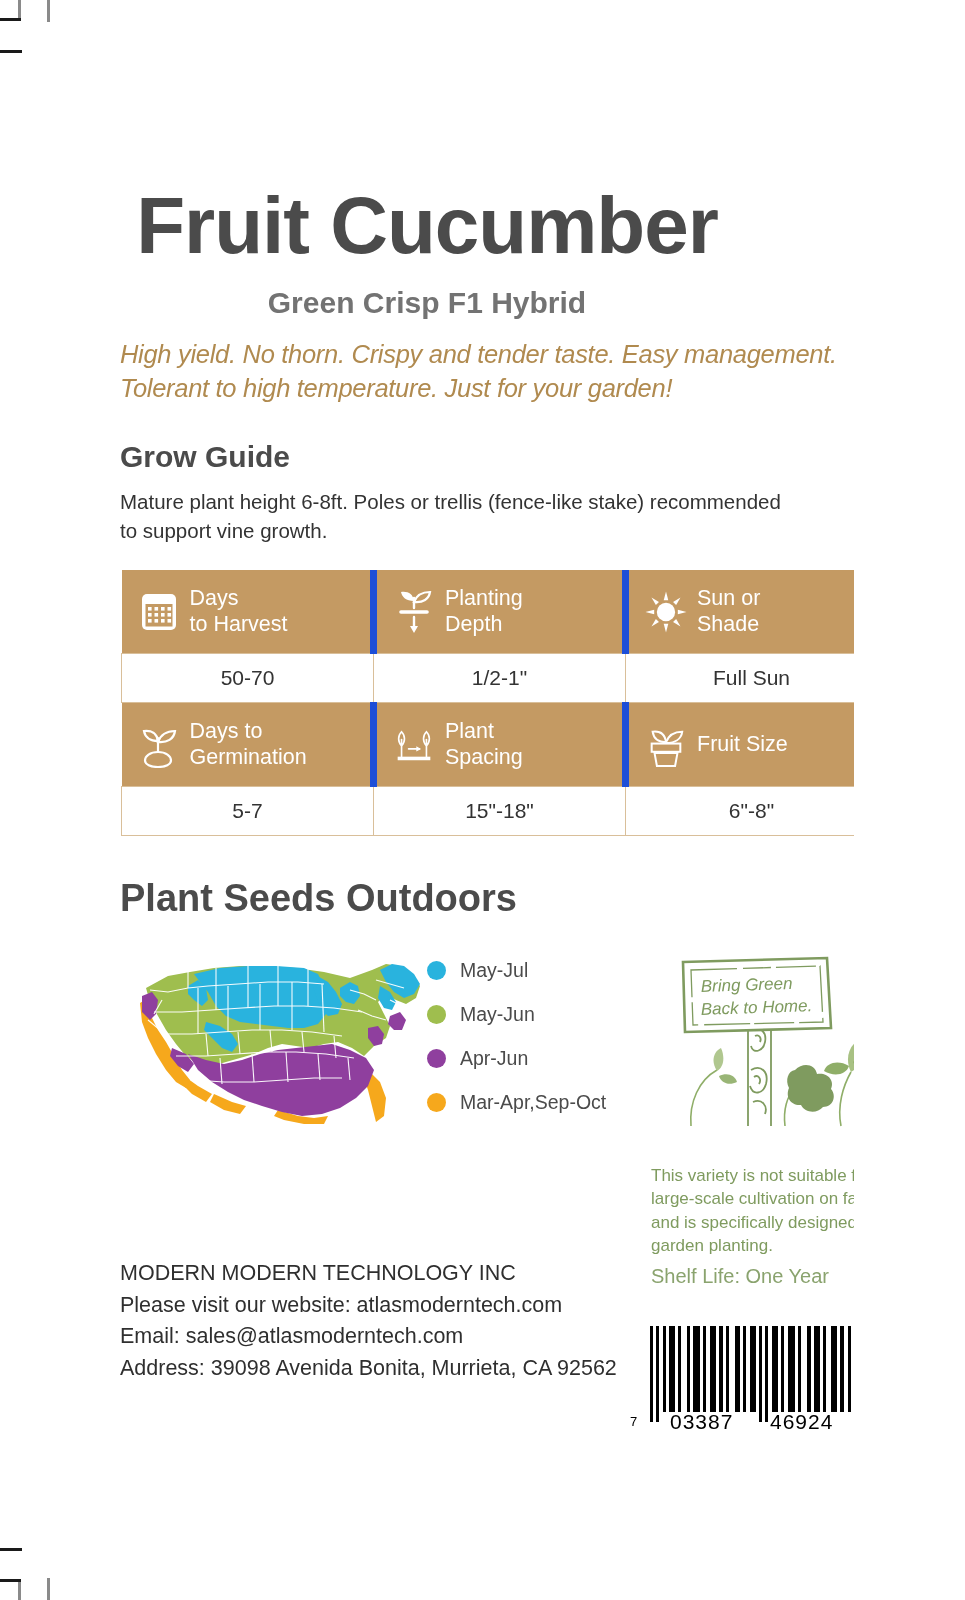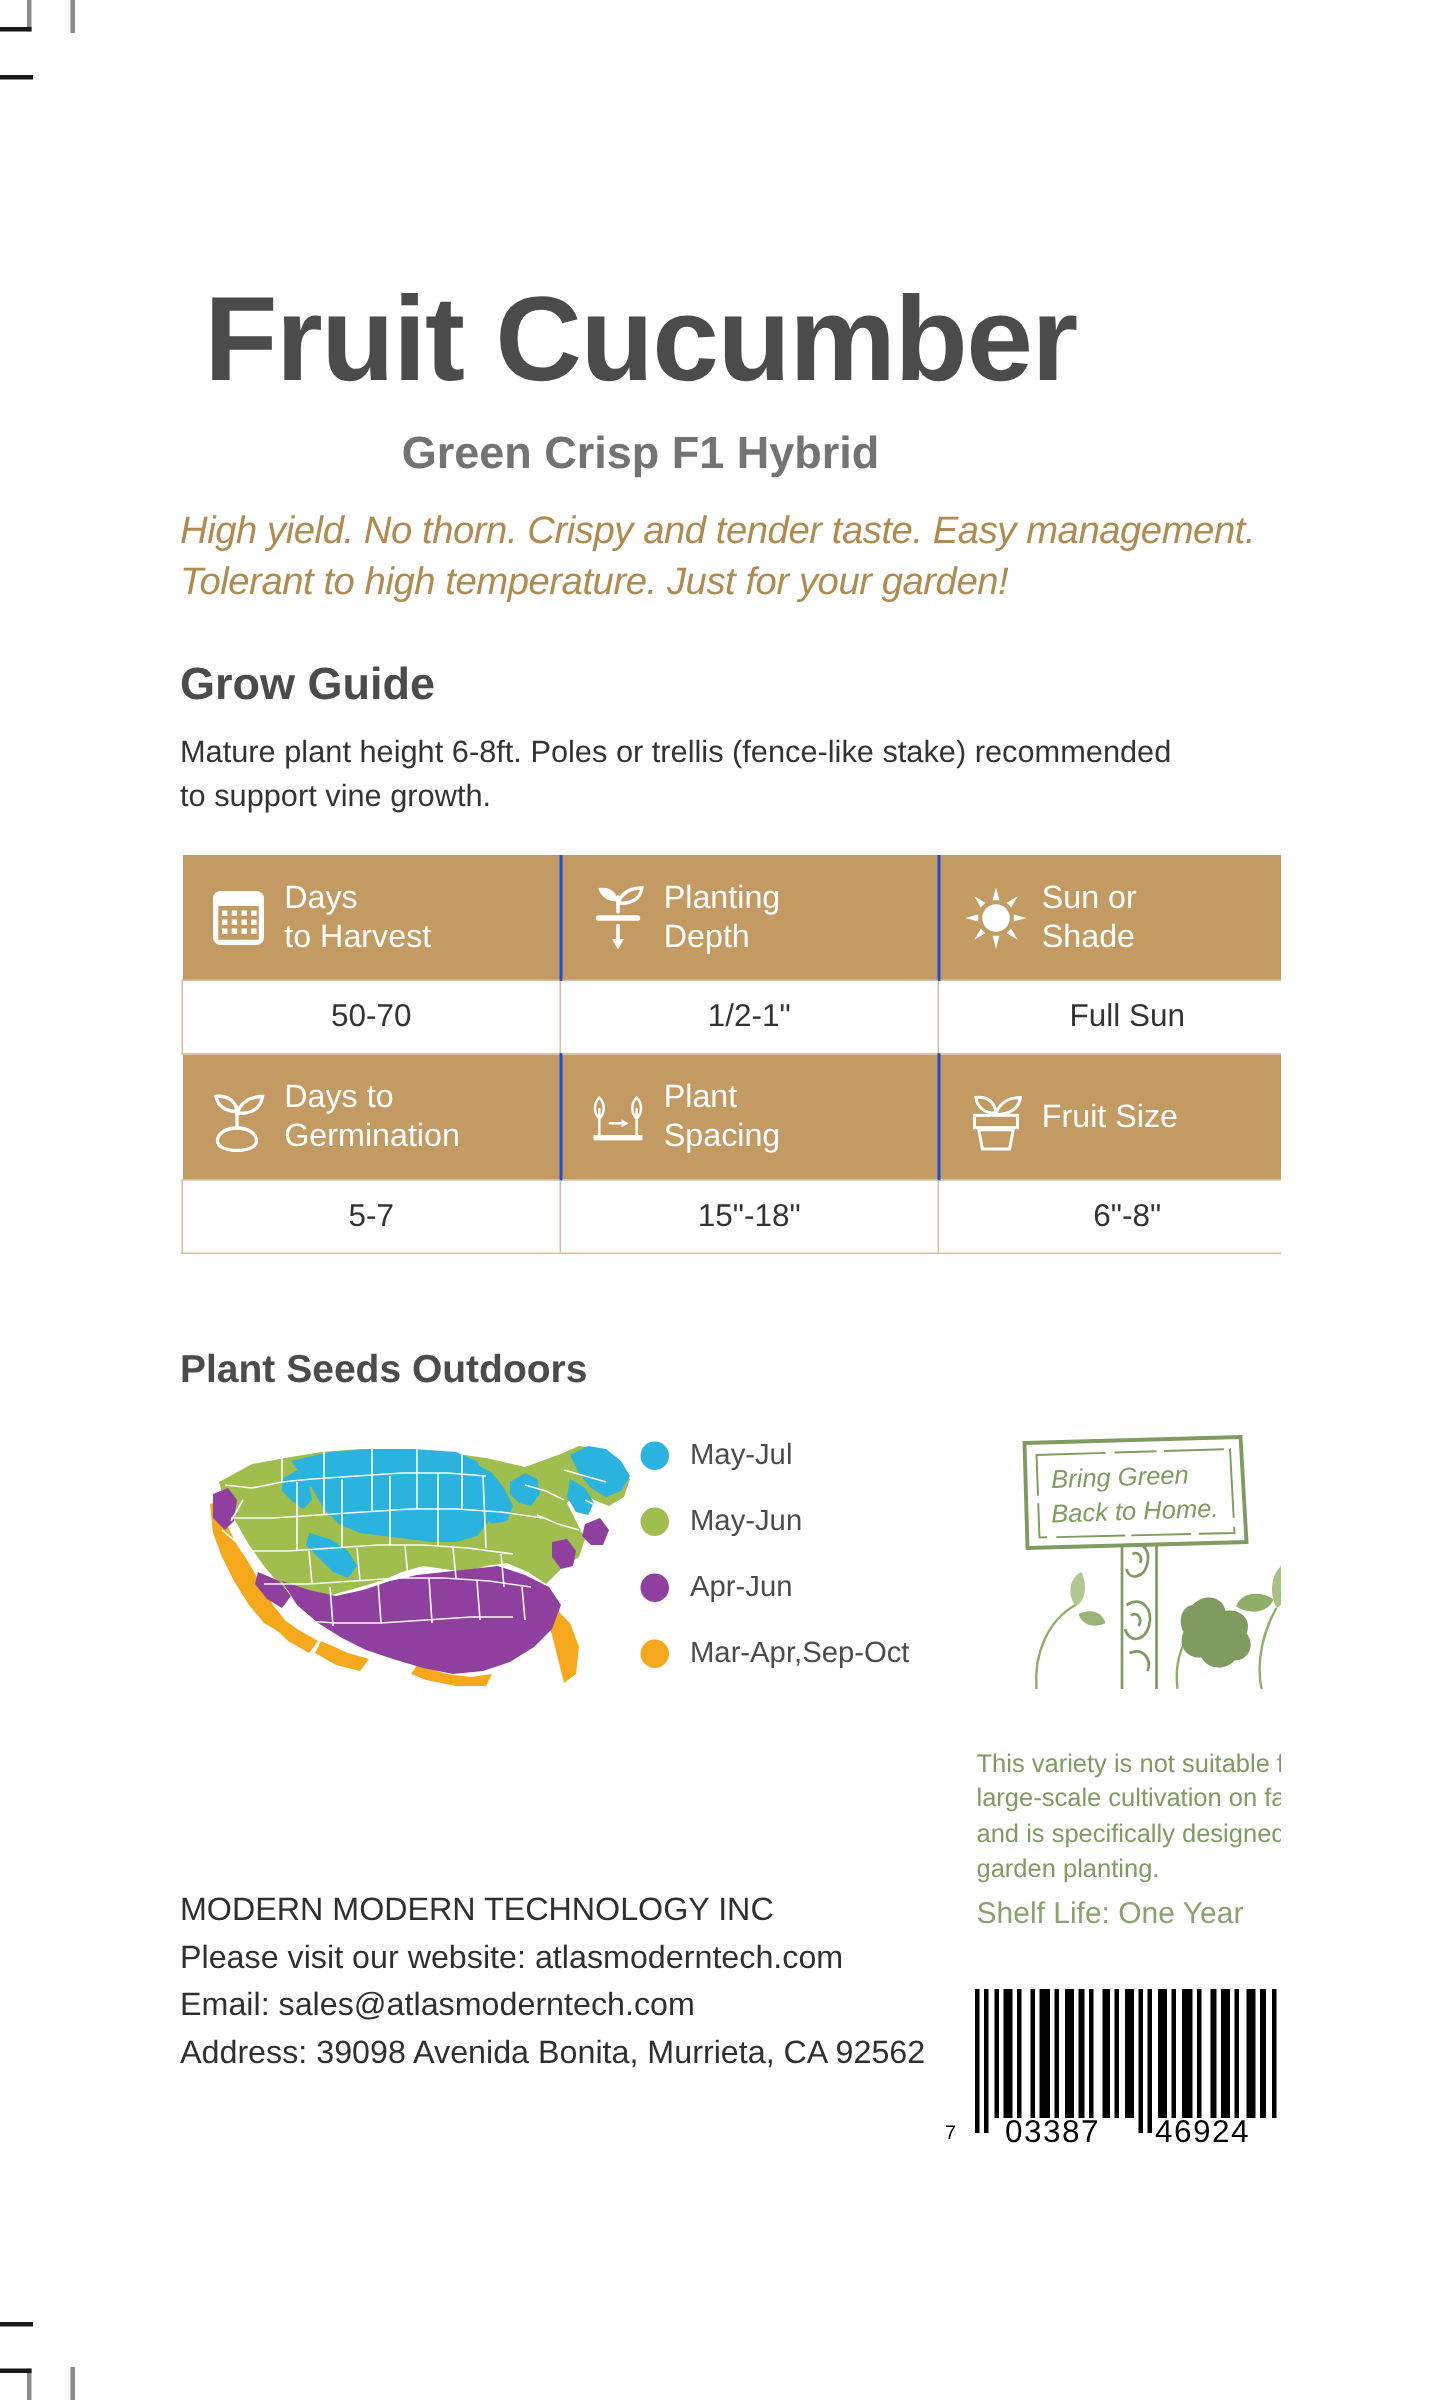--- a/index.html
+++ b/index.html
@@ -59,21 +59,21 @@
     line-height: 1.33;
     letter-spacing: -0.3px;
   }
   .section-head {
     position: absolute;
     font-size: 30px;
     font-weight: bold;
     color: #4b4b4b;
   }
   #grow-guide-head { left: 120px; top: 440px; }
-  #plant-outdoors-head { left: 120px; top: 897px; font-size: 26px; }
+  #plant-outdoors-head { left: 120px; top: 877px; font-size: 38px; }
 
   .grow-note {
     position: absolute;
     left: 120px;
     top: 488px;
     width: 680px;
     font-size: 20.5px;
     color: #333333;
     line-height: 1.4;
   }
@@ -87,21 +87,21 @@
     border-collapse: collapse;
     table-layout: fixed;
   }
   #spec-table td {
     padding: 0;
     vertical-align: middle;
   }
   .hrow td {
     background: #c49a63;
     height: 83px;
-    border-right: 2px solid #1d4ed8;
+    border-right: 7px solid #1d4ed8;
   }
   .hrow td:last-child { border-right: none; }
   .vrow td {
     background: #ffffff;
     height: 48px;
     text-align: center;
     font-size: 21px;
     color: #333333;
     border: 1px solid #d9bf9a;
   }

